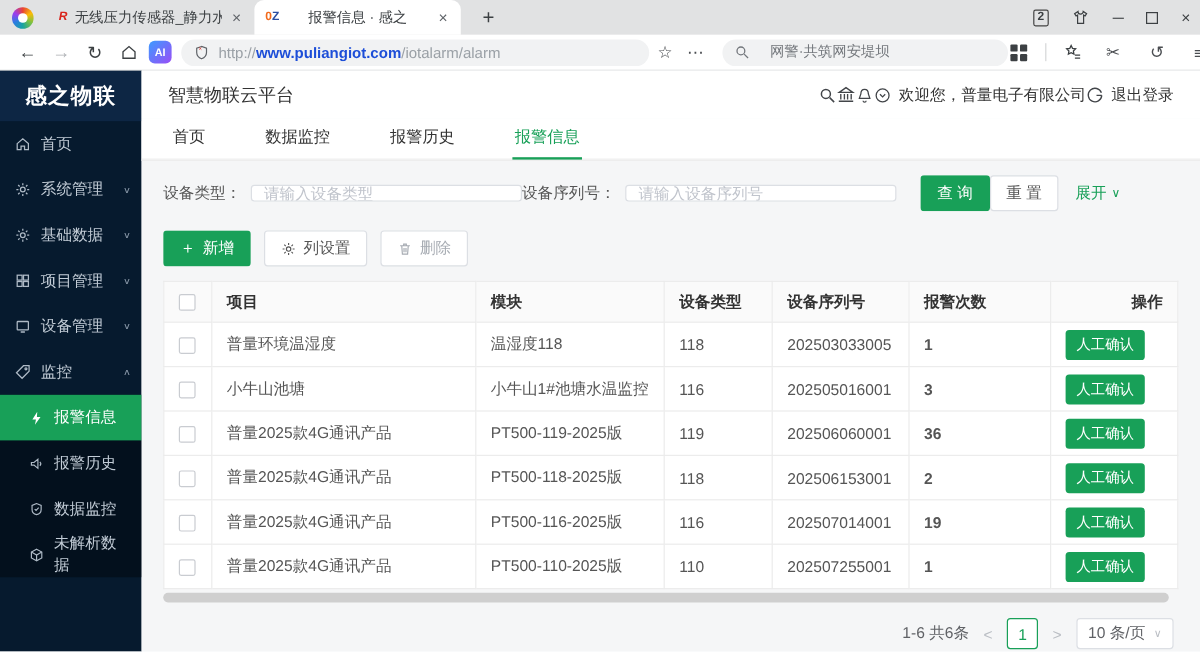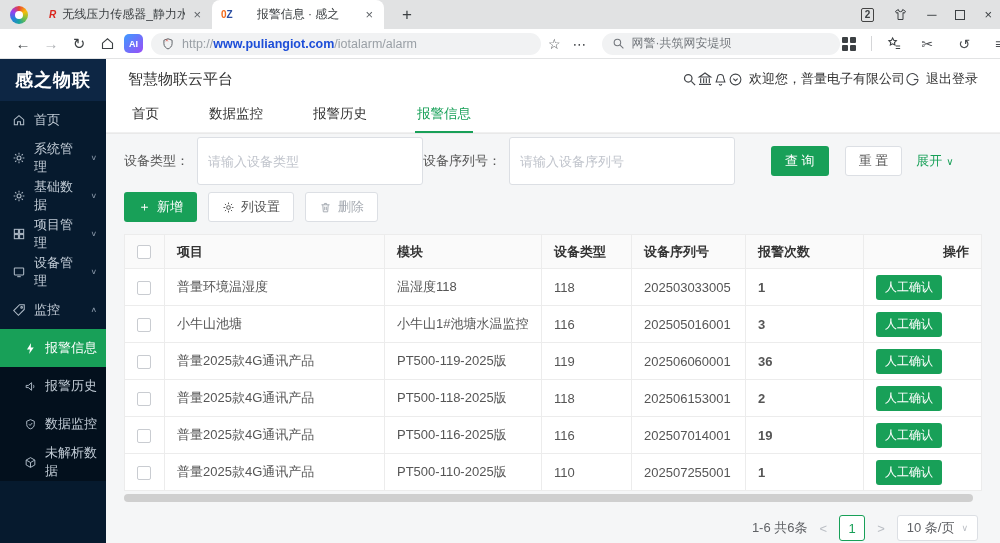--- a/index.html
+++ b/index.html
@@ -31,30 +31,30 @@
   .nv.dim { color:#aeb1b5; }
   .ai-badge { width:19px; height:19px; border-radius:5px; margin:0 6px 0 2px; flex:none;
               background:linear-gradient(135deg,#3d9bff,#9a4df7); color:#fff; font-size:9px; font-weight:bold;
               display:flex; align-items:center; justify-content:center; }
   .urlbar { width:390px; height:22px; background:#f1f2f3; border-radius:12px; display:flex; align-items:center;
             padding:0 10px; gap:7px; font-size:12.5px; color:#9aa0a6; flex:none; }
   .url-host { color:#1d4ed8; font-weight:bold; }
   .url-wrap { white-space:nowrap; overflow:hidden; }
   .nav-glyph { color:#4a4d51; font-size:14px; padding:0 5px; }
   .searchbox { width:238px; height:22px; background:#f1f2f3; border-radius:12px; display:flex; align-items:center;
-               margin-left:8px; padding:0 10px; gap:7px; color:#73777c; font-size:12px; flex:none; }
+               margin-left:8px; padding:0 10px; gap:17px; color:#73777c; font-size:12px; flex:none; }
   .nav-right { display:flex; align-items:center; gap:15px; margin-left:auto; color:#3c4043; }
   .grid4 { width:14px; height:14px; display:grid; grid-template-columns:1fr 1fr; gap:2px; }
   .grid4 i { background:#3c4043; border-radius:1px; }
   .vdiv { width:1px; height:15px; background:#d5d6d8; }
 
   
   .app { flex:1; display:flex; min-height:0; }
 
-  .sidebar { width:106px; background:#061a2e; color:#c2ccd6; display:flex; flex-direction:column; flex:none; }
+  .sidebar { width:118px; background:#061a2e; color:#c2ccd6; display:flex; flex-direction:column; flex:none; }
   .logo { height:42px; background:#0d2644; color:#fff; font-size:18px; font-weight:bold; letter-spacing:1px;
           display:flex; align-items:center; justify-content:center; flex:none; }
   .sitem { height:38px; display:flex; align-items:center; padding:0 9px 0 12px; gap:8px; font-size:13px; cursor:default; }
   .sitem .chev, .ssub .chev { margin-left:auto; font-size:9px; color:#8594a5; transform:scaleY(.8); }
   .sic { color:#aebac6; flex:none; }
   .submenu { background:#03101d; }
   .ssub { height:38px; display:flex; align-items:center; padding:0 9px 0 24px; gap:8px; font-size:13px; }
   .ssub.active { background:#18a058; color:#fff; }
   .ssub.active .sic { color:#fff; }
 
@@ -65,30 +65,30 @@
   .welcome, .logout { display:flex; align-items:center; gap:6px; font-size:13px; color:#333; }
 
   .pagetabs { height:35px; background:#fff; display:flex; align-items:flex-end; padding:0 24px; gap:46px;
               border-bottom:1px solid #e9e9e9; box-shadow:0 -1px 0 #f0f0f0 inset; flex:none; }
   .ptab { padding:0 2px 10px; font-size:13.5px; color:#333; }
   .ptab.active { color:#18a058; border-bottom:2px solid #18a058; padding-bottom:8px; }
 
   .content { flex:1; padding:12px 18px 0; display:flex; flex-direction:column; min-height:0; }
   .filters { display:flex; align-items:center; margin-bottom:16px; height:30px; }
   .flabel { color:#555; flex:none; }
-  .finput { width:226px; height:48px; border:1px solid #dcdfe4; border-radius:3px; padding:0 10px; font-size:13px;
+  .finput { width:226px; height:14px; border:1px solid #dcdfe4; border-radius:3px; padding:0 10px; font-size:13px;
             color:#333; background:#fff; margin-left:8px; font-family:inherit; }
   .finput::placeholder { color:#c0c4cc; }
   .flabel.second { }
   .btn { height:30px; border-radius:3px; font-size:13px; padding:0 13px; display:inline-flex; align-items:center;
          justify-content:center; gap:6px; border:1px solid transparent; background:#fff; font-family:inherit; cursor:default; }
   .btn-green { background:#18a058; color:#fff; }
   .btn-plain { border-color:#dcdfe4; color:#555; }
   .btn-dim   { border-color:#dcdfe4; color:#a6abb2; }
-  .q { margin-left:36px; } .r { margin-left:16px; }
+  .q { margin-left:20px; } .r { margin-left:0; }
   .expand { color:#18a058; margin-left:14px; display:flex; align-items:center; gap:4px; }
   .expand .chev { font-size:10px; }
 
   .toolbar { display:flex; gap:11px; margin-bottom:12px; height:30px; }
 
   .tablewrap { background:#fff; }
   table.tbl { width:100%; border-collapse:collapse; table-layout:fixed; background:#fff; }
   .tbl th, .tbl td { border:1px solid #ececec; height:37px; padding:0 12px; font-size:13px; text-align:left;
                      white-space:nowrap; overflow:hidden; color:#555; }
   .tbl th { background:#fafafa; color:#333; font-weight:bold; height:34px; }

